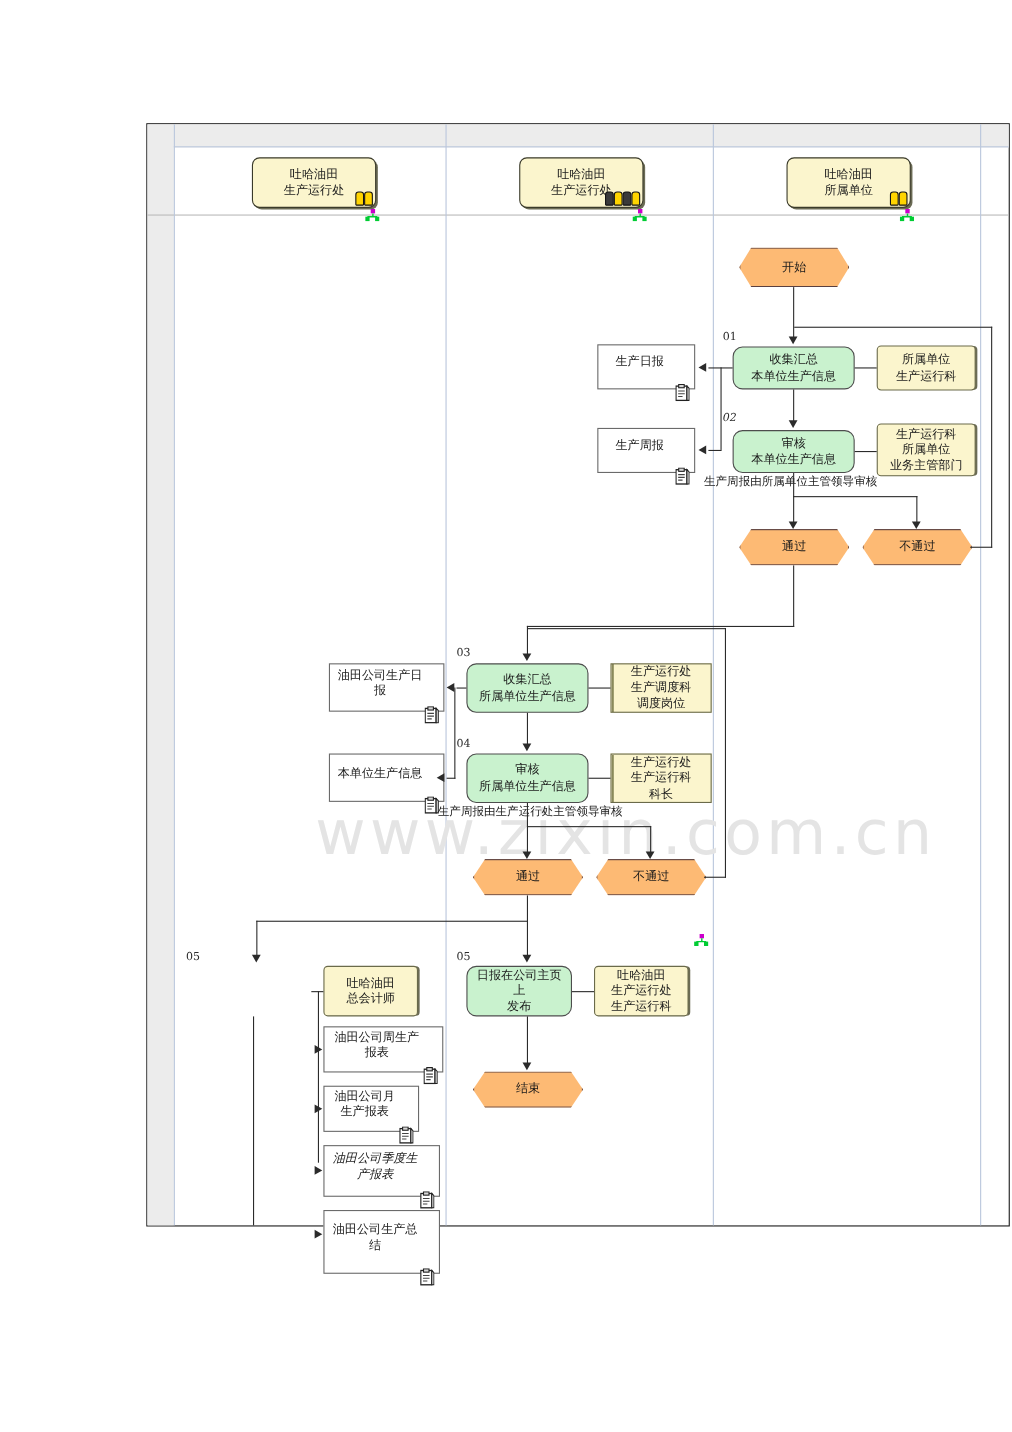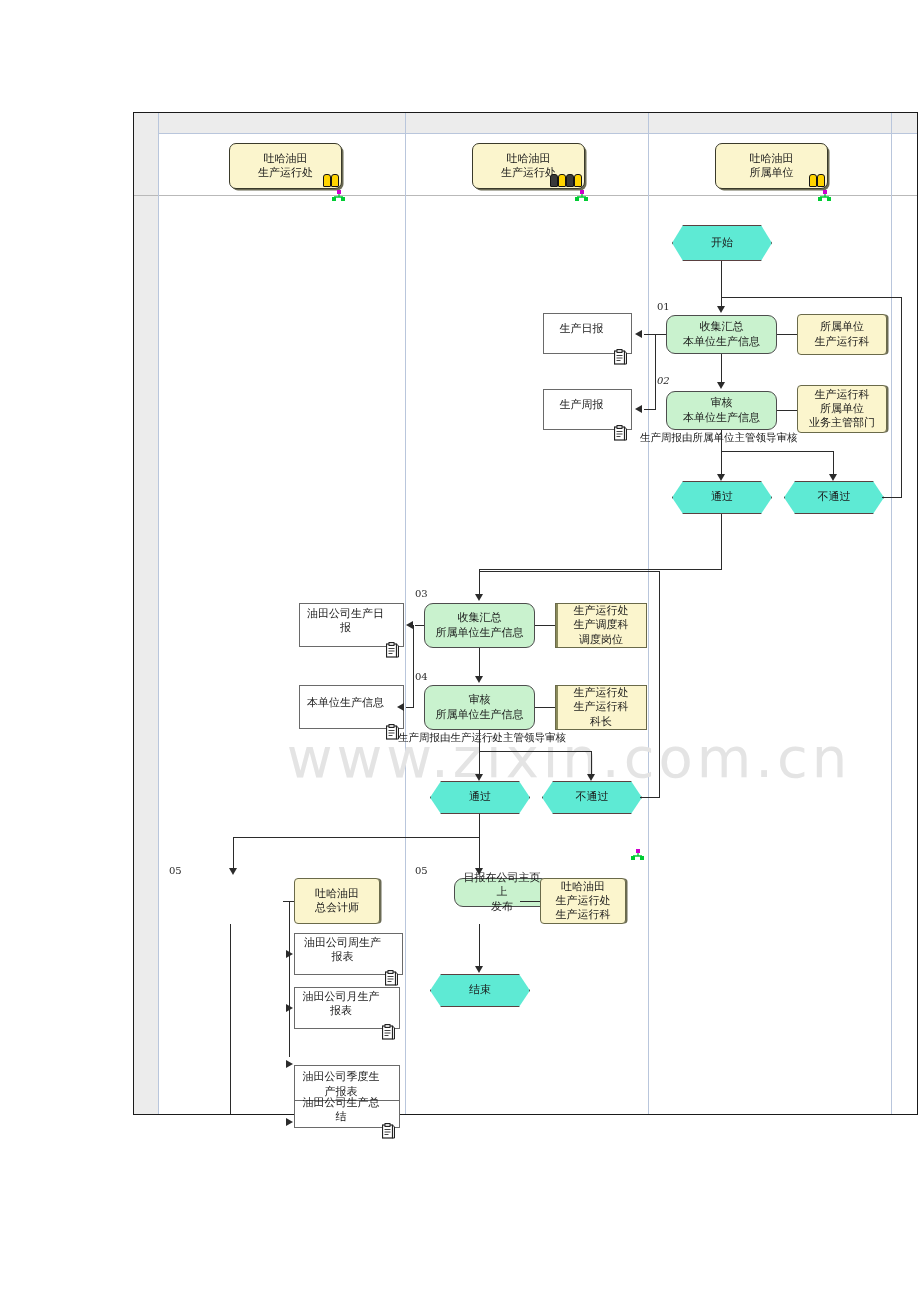--- a/index.html
+++ b/index.html
@@ -31,21 +31,21 @@
         color:#1a1a1a;white-space:pre-line;}
 
   
   .lanehdr{background:#fbf5cd;border:1.4px solid #3a3a2a;border-radius:7px;
            box-shadow:2px 2px 0 -0.5px #6b6b55;padding:2px 6px;}
 
   
   .proc{background:#c9f2ce;border:1.1px solid #4d4d4d;border-radius:9px;padding:2px 4px;}
 
   
-  .hex{background:#5eead4;border:1.1px solid #5a4040;padding:2px 4px;
+  .hex{background:#fdba74;border:1.1px solid #5a4040;padding:2px 4px;
        clip-path:polygon(11% 0,89% 0,100% 50%,89% 100%,11% 100%,0 50%);}
 
   
   .doc{background:#ffffff;border:1.2px solid #6a6a6a;padding:2px 16px 10px 4px;}
   .doc .clip{position:absolute;right:4px;bottom:2px;width:13px;height:16px;}
 
   
   .role{background:#fbf5cd;border:1.1px solid #6a6a4a;padding:2px 4px;}
   .role.bar{border-left:1.1px solid #6a6a4a;box-shadow:inset 4px 0 0 -2px #8a8a5a;}
   .role.round{border-radius:4px;box-shadow:2px 0 0 -0.5px #6b6b55;}
@@ -270,21 +270,21 @@
     <div class="ln v" style="left:525px;top:458px;height:227px;"></div>
     <div class="ln h" style="left:346px;top:458px;width:180px;"></div>
 
     <div class="ln v" style="left:345px;top:701px;height:57px;"></div>
     <div class="arw down" style="left:341px;top:755px;"></div>
     <div class="ln h" style="left:99px;top:724px;width:247px;"></div>
     <div class="ln v" style="left:99px;top:724px;height:34px;"></div>
     <div class="arw down" style="left:95px;top:755px;"></div>
 
     <div class="stepnum" style="left:281px;top:752px;">05</div>
-    <div class="node proc" style="left:290px;top:765px;width:96px;height:29px;margin-left:30px;">日报在公司主页上
+    <div class="node proc" style="left:290px;top:765px;width:96px;height:46px;">日报在公司主页上
 发布</div>
     <div class="node role round" style="left:406px;top:765px;width:86px;height:46px;">吐哈油田
 生产运行处
 生产运行科</div>
     <div class="ln h" style="left:386px;top:788px;width:20px;"></div>
     <div class="cmark" style="left:497px;top:733px;">
       <svg width="13" height="12" viewBox="0 0 13 12">
           <rect x="5" y="0" width="4" height="4" fill="#cc00cc"></rect>
           <rect x="0" y="7" width="4" height="4" fill="#00cc33"></rect>
           <rect x="9" y="7" width="4" height="4" fill="#00cc33"></rect>
@@ -311,47 +311,47 @@
         <svg width="13" height="16" viewBox="0 0 13 16">
             <rect x="0.5" y="2" width="10" height="13" fill="#fff" stroke="#222" stroke-width="1.2"></rect>
             <rect x="3" y="0.5" width="5" height="3" fill="#d8d8d8" stroke="#222" stroke-width="1"></rect>
             <path d="M2.5 6.5h6M2.5 9h6M2.5 11.5h4" stroke="#444" stroke-width="1"></path>
             <path d="M10.5 2l2 2v11l-2 0z" fill="#e8e8e8" stroke="#222" stroke-width="1"></path>
           </svg>
       </span>
     </div>
     <div class="arw right" style="left:152px;top:837px;"></div>
 
-    <div class="node doc" style="left:160px;top:874px;width:106px;height:42px;">
+    <div class="node doc" style="left:160px;top:874px;width:87px;height:42px;">
       <span>油田公司月生产报表</span>
       <span class="clip">
         <svg width="13" height="16" viewBox="0 0 13 16">
             <rect x="0.5" y="2" width="10" height="13" fill="#fff" stroke="#222" stroke-width="1.2"></rect>
             <rect x="3" y="0.5" width="5" height="3" fill="#d8d8d8" stroke="#222" stroke-width="1"></rect>
             <path d="M2.5 6.5h6M2.5 9h6M2.5 11.5h4" stroke="#444" stroke-width="1"></path>
             <path d="M10.5 2l2 2v11l-2 0z" fill="#e8e8e8" stroke="#222" stroke-width="1"></path>
           </svg>
       </span>
     </div>
     <div class="arw right" style="left:152px;top:891px;"></div>
 
-    <div class="node doc" style="left:160px;top:952px;width:106px;height:47px;">
+    <div class="node doc" style="left:160px;top:928px;width:106px;height:47px;font-style:italic;">
       <span>油田公司季度生产报表</span>
       <span class="clip">
         <svg width="13" height="16" viewBox="0 0 13 16">
             <rect x="0.5" y="2" width="10" height="13" fill="#fff" stroke="#222" stroke-width="1.2"></rect>
             <rect x="3" y="0.5" width="5" height="3" fill="#d8d8d8" stroke="#222" stroke-width="1"></rect>
             <path d="M2.5 6.5h6M2.5 9h6M2.5 11.5h4" stroke="#444" stroke-width="1"></path>
             <path d="M10.5 2l2 2v11l-2 0z" fill="#e8e8e8" stroke="#222" stroke-width="1"></path>
           </svg>
       </span>
     </div>
     <div class="arw right" style="left:152px;top:947px;"></div>
 
-    <div class="node doc" style="left:160px;top:987px;width:106px;height:28px;">
+    <div class="node doc" style="left:160px;top:987px;width:106px;height:58px;">
       <span>油田公司生产总结</span>
       <span class="clip">
         <svg width="13" height="16" viewBox="0 0 13 16">
             <rect x="0.5" y="2" width="10" height="13" fill="#fff" stroke="#222" stroke-width="1.2"></rect>
             <rect x="3" y="0.5" width="5" height="3" fill="#d8d8d8" stroke="#222" stroke-width="1"></rect>
             <path d="M2.5 6.5h6M2.5 9h6M2.5 11.5h4" stroke="#444" stroke-width="1"></path>
             <path d="M10.5 2l2 2v11l-2 0z" fill="#e8e8e8" stroke="#222" stroke-width="1"></path>
           </svg>
       </span>
     </div>

